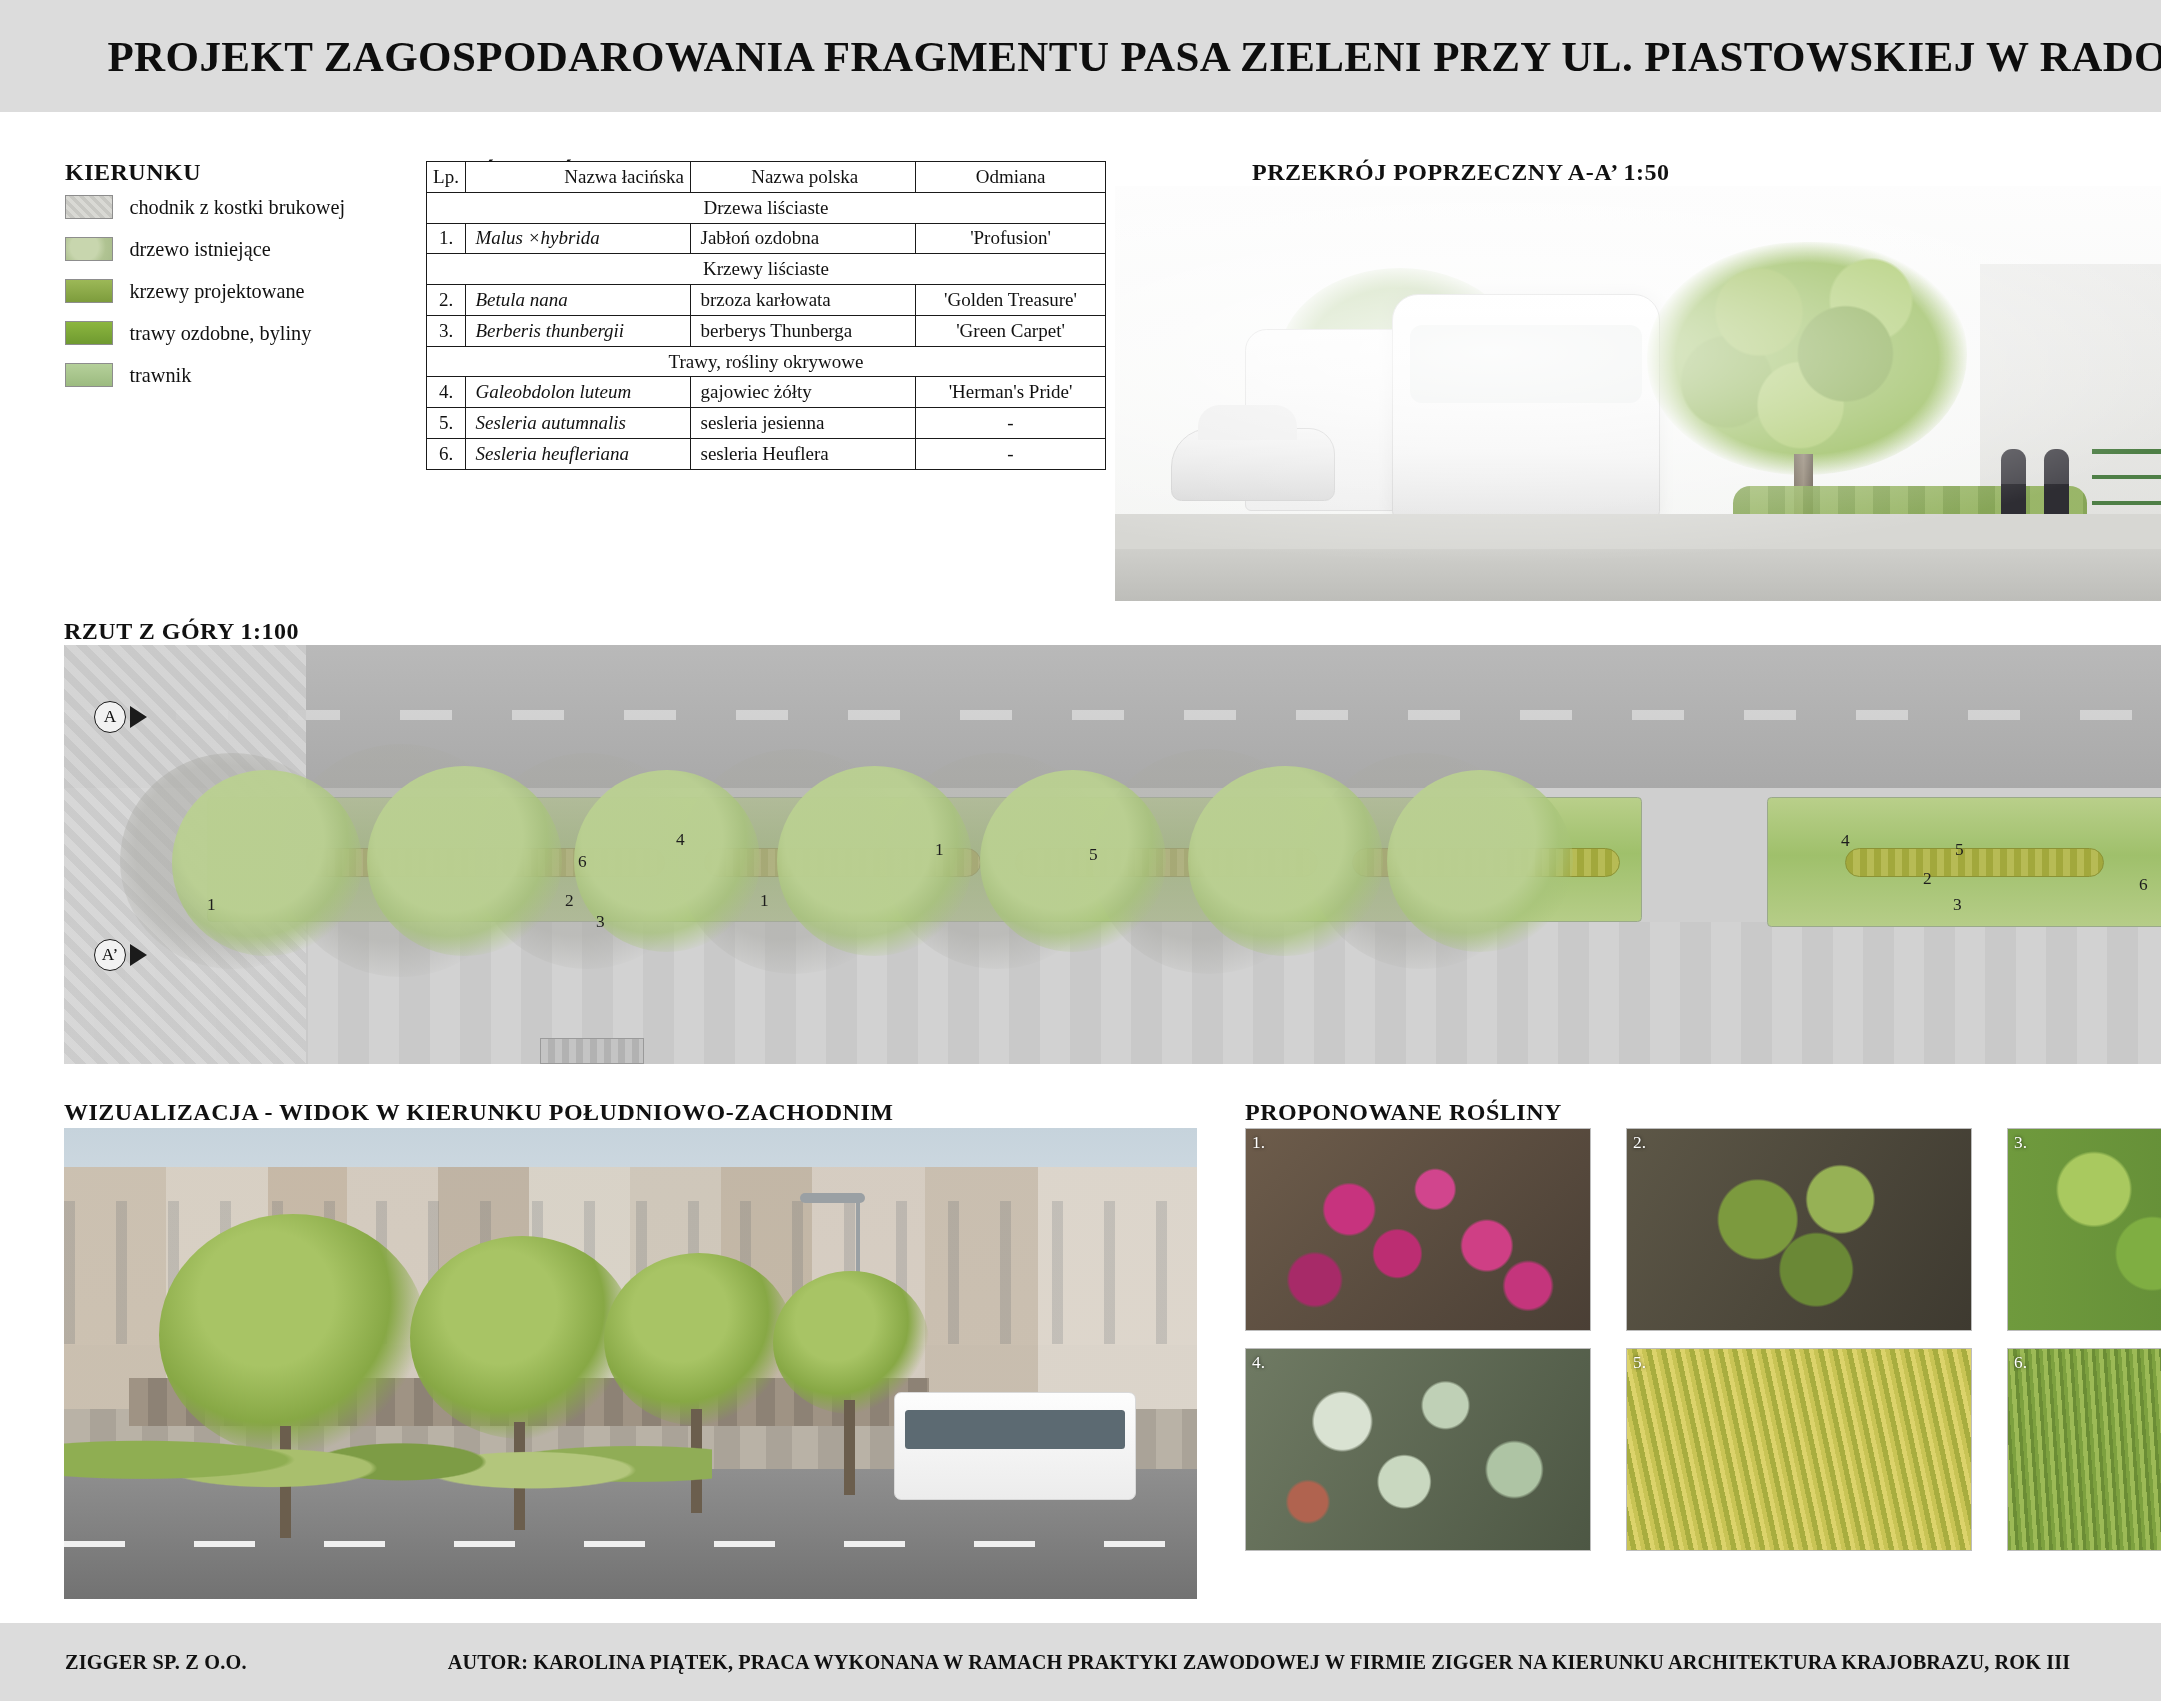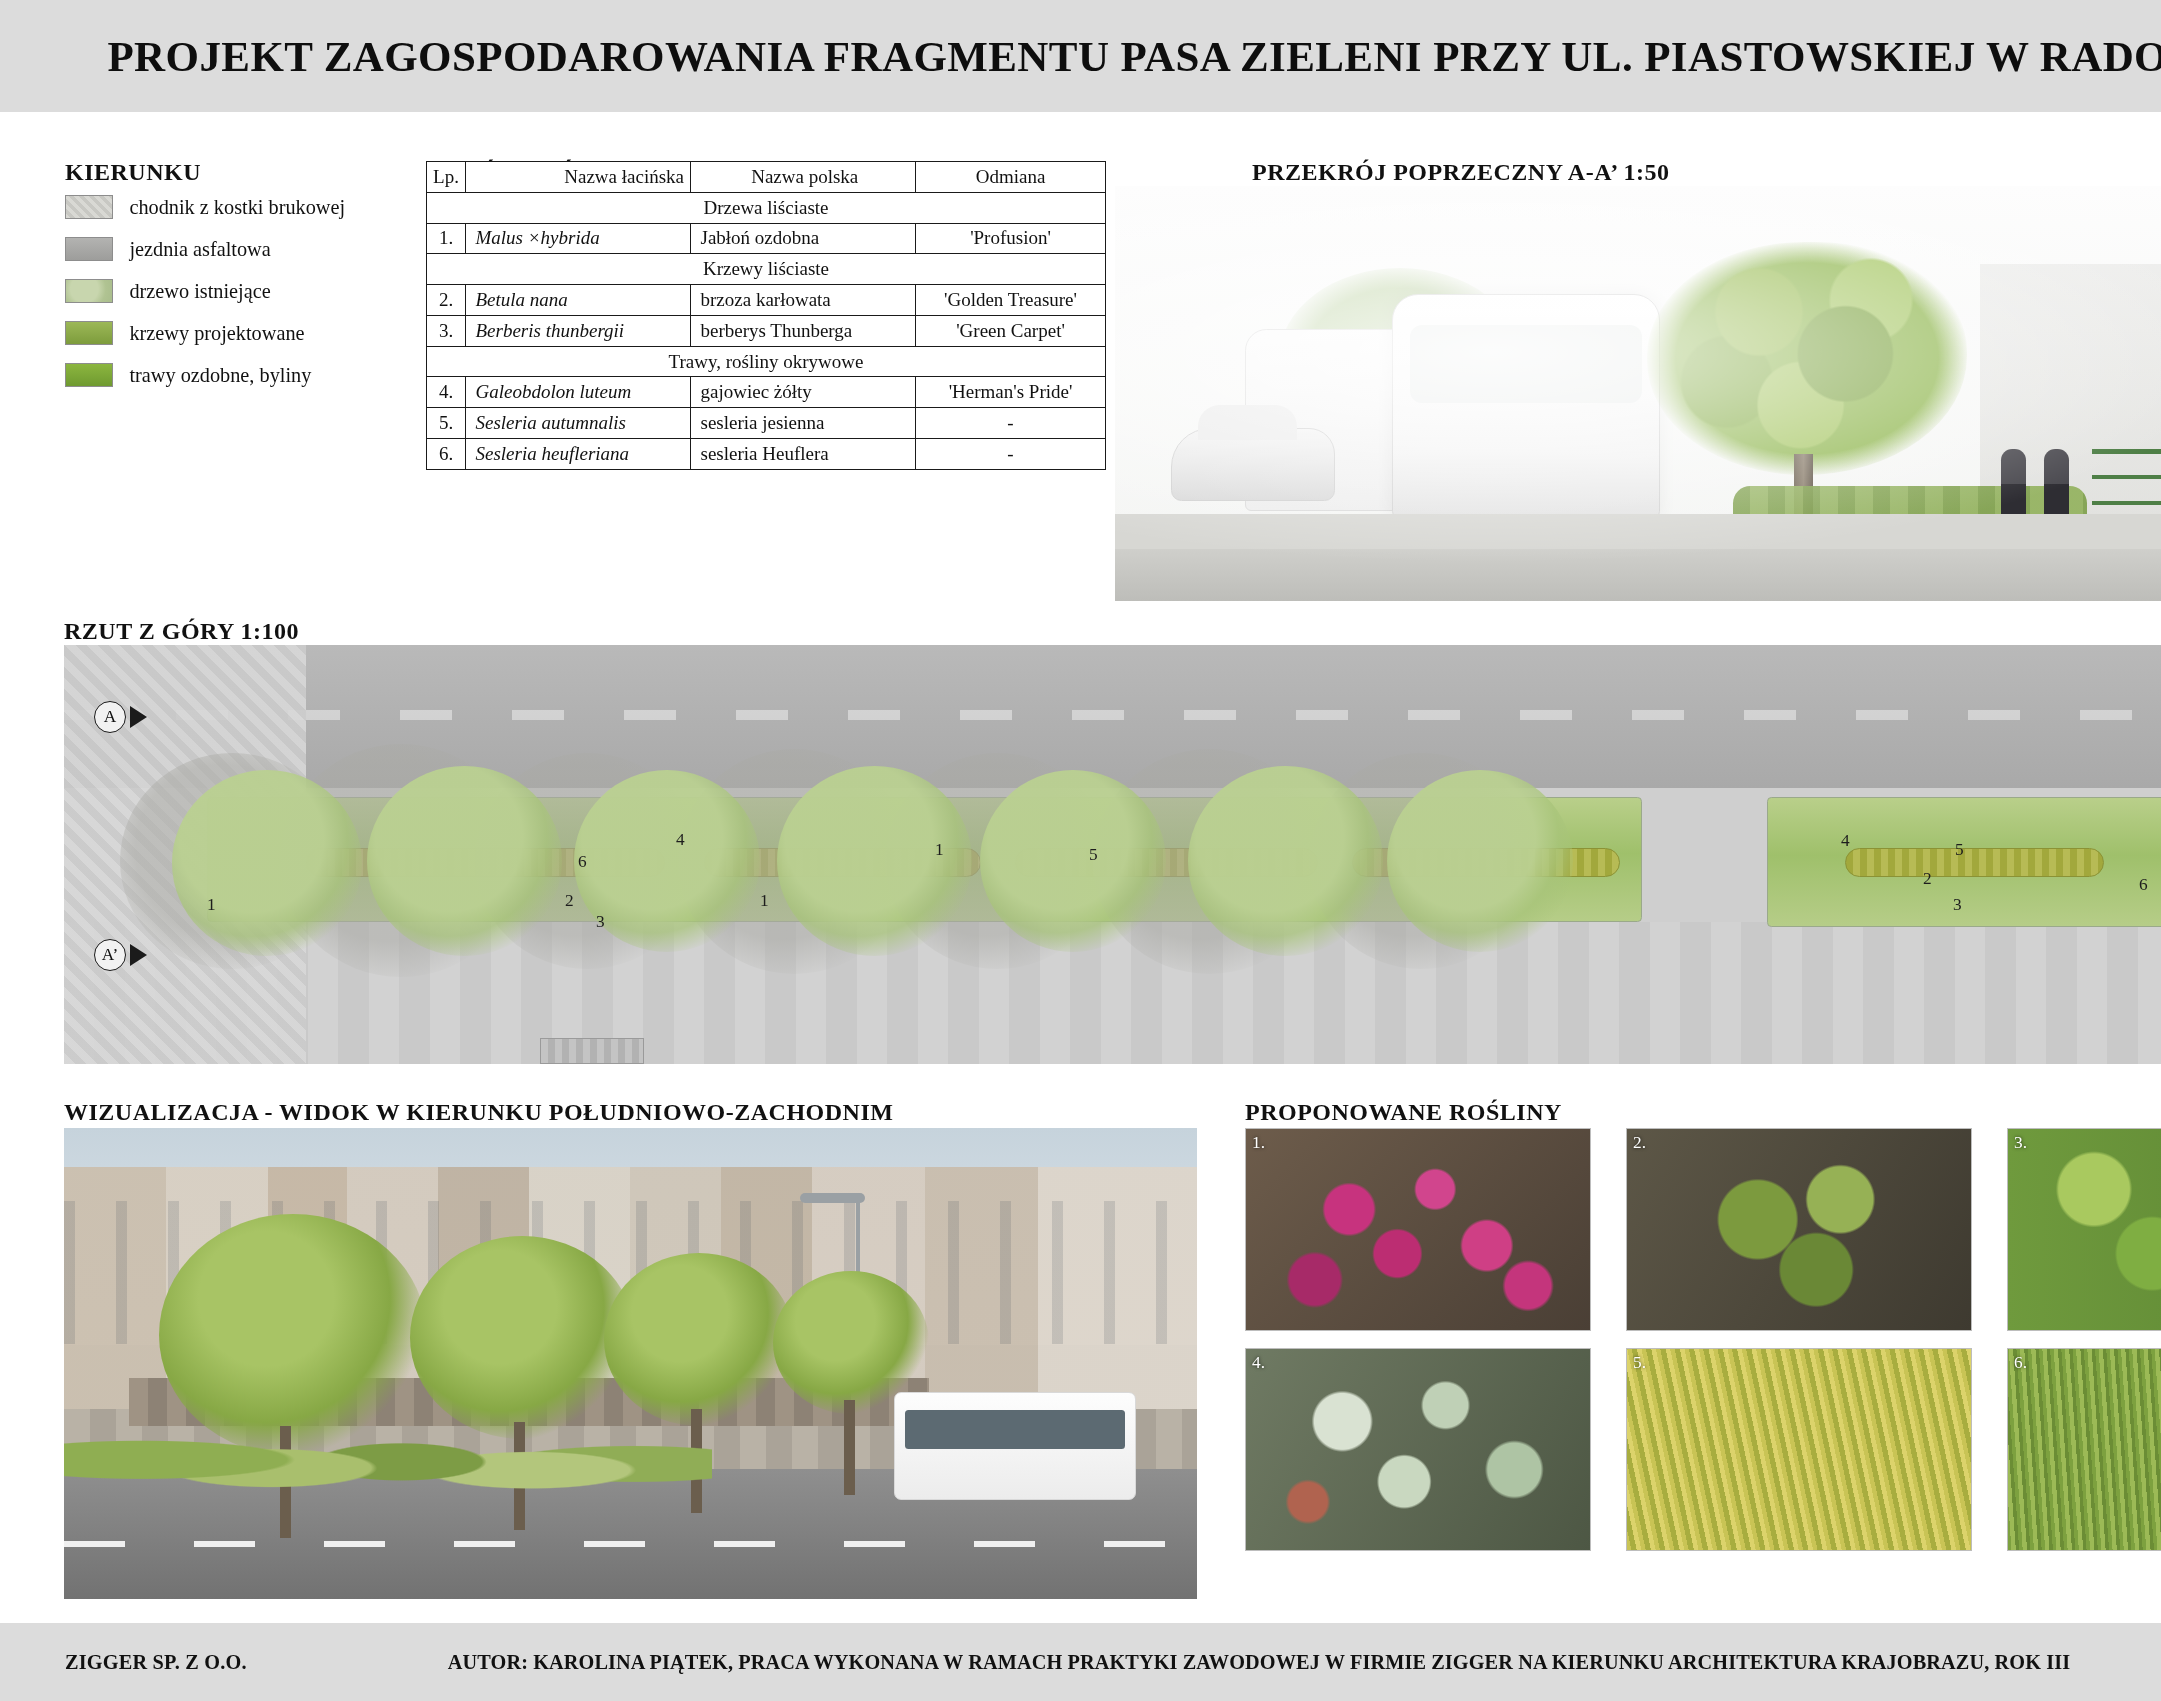--- a/index.html
+++ b/index.html
@@ -363,34 +363,34 @@
 </div>
 
 <div class="sec-title" style="left:65px; top:159px;">KIERUNKU</div>
 
 <div class="legend">
   <div class="legend-row" style="margin-top:25px;">
     <div class="legend-swatch" style="background:repeating-linear-gradient(45deg,#d9d9d4 0 3.5px,#c8c8c3 3.5px 7px);"></div>
     <div class="legend-label">chodnik z kostki brukowej</div>
   </div>
   <div class="legend-row">
-    <div class="legend-swatch" style="background:linear-gradient(to bottom,#b3b3b1,#9d9d9b);"></div>
-    <div class="legend-label">jezdnia asfaltowa</div>
-  </div>
-  <div class="legend-row">
     <div class="legend-swatch" style="background:radial-gradient(circle at 40% 40%,#c8d6ae 0 45%,#b0c392 70%,#a9bd8c 100%);"></div>
     <div class="legend-label">drzewo istniejące</div>
   </div>
   <div class="legend-row">
     <div class="legend-swatch" style="background:linear-gradient(to bottom,#9cb857,#7d9c3c);"></div>
     <div class="legend-label">krzewy projektowane</div>
   </div>
   <div class="legend-row">
     <div class="legend-swatch" style="background:linear-gradient(to bottom,#8cb63f,#6f9a30);"></div>
     <div class="legend-label">trawy ozdobne, byliny</div>
+  </div>
+  <div class="legend-row">
+    <div class="legend-swatch" style="background:linear-gradient(to bottom,#b5d09a,#9cbb80);"></div>
+    <div class="legend-label">trawnik</div>
   </div>
 </div>
 
 <div class="sec-title" style="left:426px; top:159px;">DOBÓR ROŚLIN</div>
 
 <div class="plants">
   <table class="plant-table">
     <tbody>
         <tr>
       <th class="lp">Lp.</th>

